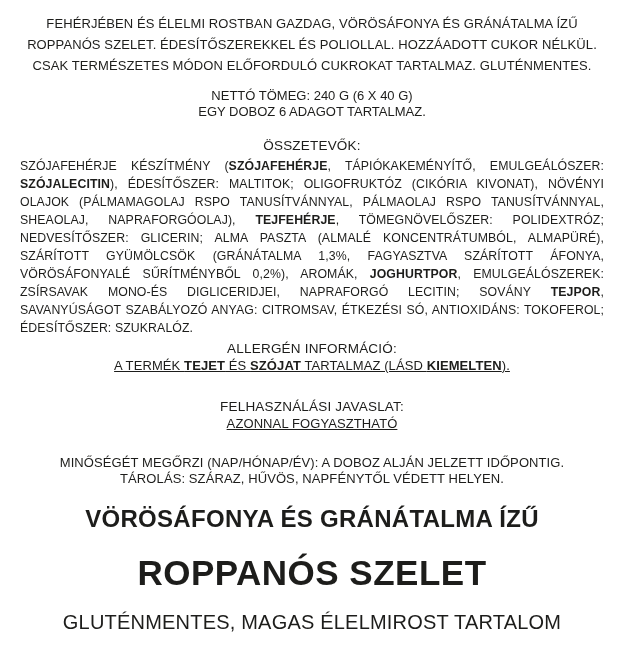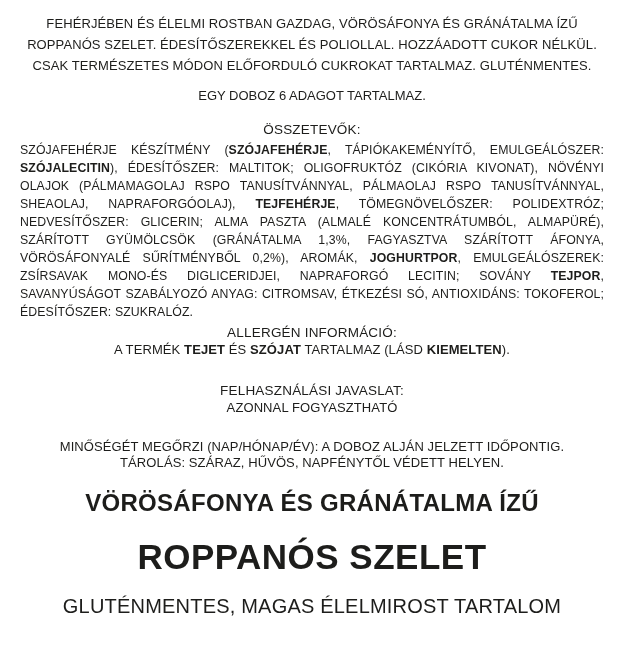--- a/index.html
+++ b/index.html
@@ -40,20 +40,21 @@
     font-size: 12.3px;
     line-height: 18px;
     text-align: justify;
     letter-spacing: 0.1px;
   }
   .heading-allergen { margin-top: 4px; }
   .body-line {
     font-size: 13px;
     line-height: 18px;
     letter-spacing: 0.1px;
+    text-decoration: underline;
   }
   .heading-usage { margin-top: 24px; }
   .storage-block {
     margin-top: 22px;
     font-size: 13px;
     line-height: 16px;
     letter-spacing: 0.1px;
   }
   .flavor-title {
     margin-top: 18px;
@@ -74,20 +75,21 @@
   b { font-weight: bold; }
 </style>
 </head>
 <body style="color: rgb(29, 29, 27); background: rgb(255, 255, 255);">
 
 <div class="page">
 
   <p class="intro">FEHÉRJÉBEN ÉS ÉLELMI ROSTBAN GAZDAG, VÖRÖSÁFONYA ÉS GRÁNÁTALMA ÍZŰ ROPPANÓS SZELET. ÉDESÍTŐSZEREKKEL ÉS POLIOLLAL. HOZZÁADOTT CUKOR NÉLKÜL. CSAK TERMÉSZETES MÓDON ELŐFORDULÓ CUKROKAT TARTALMAZ. GLUTÉNMENTES.</p>
 
   <div class="netto-block">
+    <p>NETTÓ TÖMEG: 240 G (6 X 40 G)</p>
     <p>EGY DOBOZ 6 ADAGOT TARTALMAZ.</p>
   </div>
 
   <h2 class="section-heading heading-ingredients">ÖSSZETEVŐK:</h2>
 
   <p class="ingredients"><span>SZÓJAFEHÉRJE KÉSZÍTMÉNY (</span><b>SZÓJAFEHÉRJE</b><span>, TÁPIÓKAKEMÉNYÍTŐ, EMULGEÁLÓSZER: </span><b>SZÓJALECITIN</b><span>), ÉDESÍTŐSZER: MALTITOK; OLIGOFRUKTÓZ (CIKÓRIA KIVONAT), NÖVÉNYI OLAJOK (PÁLMAMAGOLAJ RSPO TANUSÍTVÁNNYAL, PÁLMAOLAJ RSPO TANUSÍTVÁNNYAL, SHEAOLAJ, NAPRAFORGÓOLAJ), </span><b>TEJFEHÉRJE</b><span>, TÖMEGNÖVELŐSZER: POLIDEXTRÓZ; NEDVESÍTŐSZER: GLICERIN; ALMA PASZTA (ALMALÉ KONCENTRÁTUMBÓL, ALMAPÜRÉ), SZÁRÍTOTT GYÜMÖLCSÖK (GRÁNÁTALMA 1,3%, FAGYASZTVA SZÁRÍTOTT ÁFONYA, VÖRÖSÁFONYALÉ SŰRÍTMÉNYBŐL 0,2%), AROMÁK, </span><b>JOGHURTPOR</b><span>, EMULGEÁLÓSZEREK: ZSÍRSAVAK MONO-ÉS DIGLICERIDJEI, NAPRAFORGÓ LECITIN; SOVÁNY </span><b>TEJPOR</b><span>, SAVANYÚSÁGOT SZABÁLYOZÓ ANYAG: CITROMSAV, ÉTKEZÉSI SÓ, ANTIOXIDÁNS: TOKOFEROL; ÉDESÍTŐSZER: SZUKRALÓZ.</span></p>
 
   <h2 class="section-heading heading-allergen">ALLERGÉN INFORMÁCIÓ:</h2>
 
   <p class="body-line"><span>A TERMÉK </span><b>TEJET</b><span> ÉS </span><b>SZÓJAT</b><span> TARTALMAZ (LÁSD </span><b>KIEMELTEN</b><span>).</span></p>

